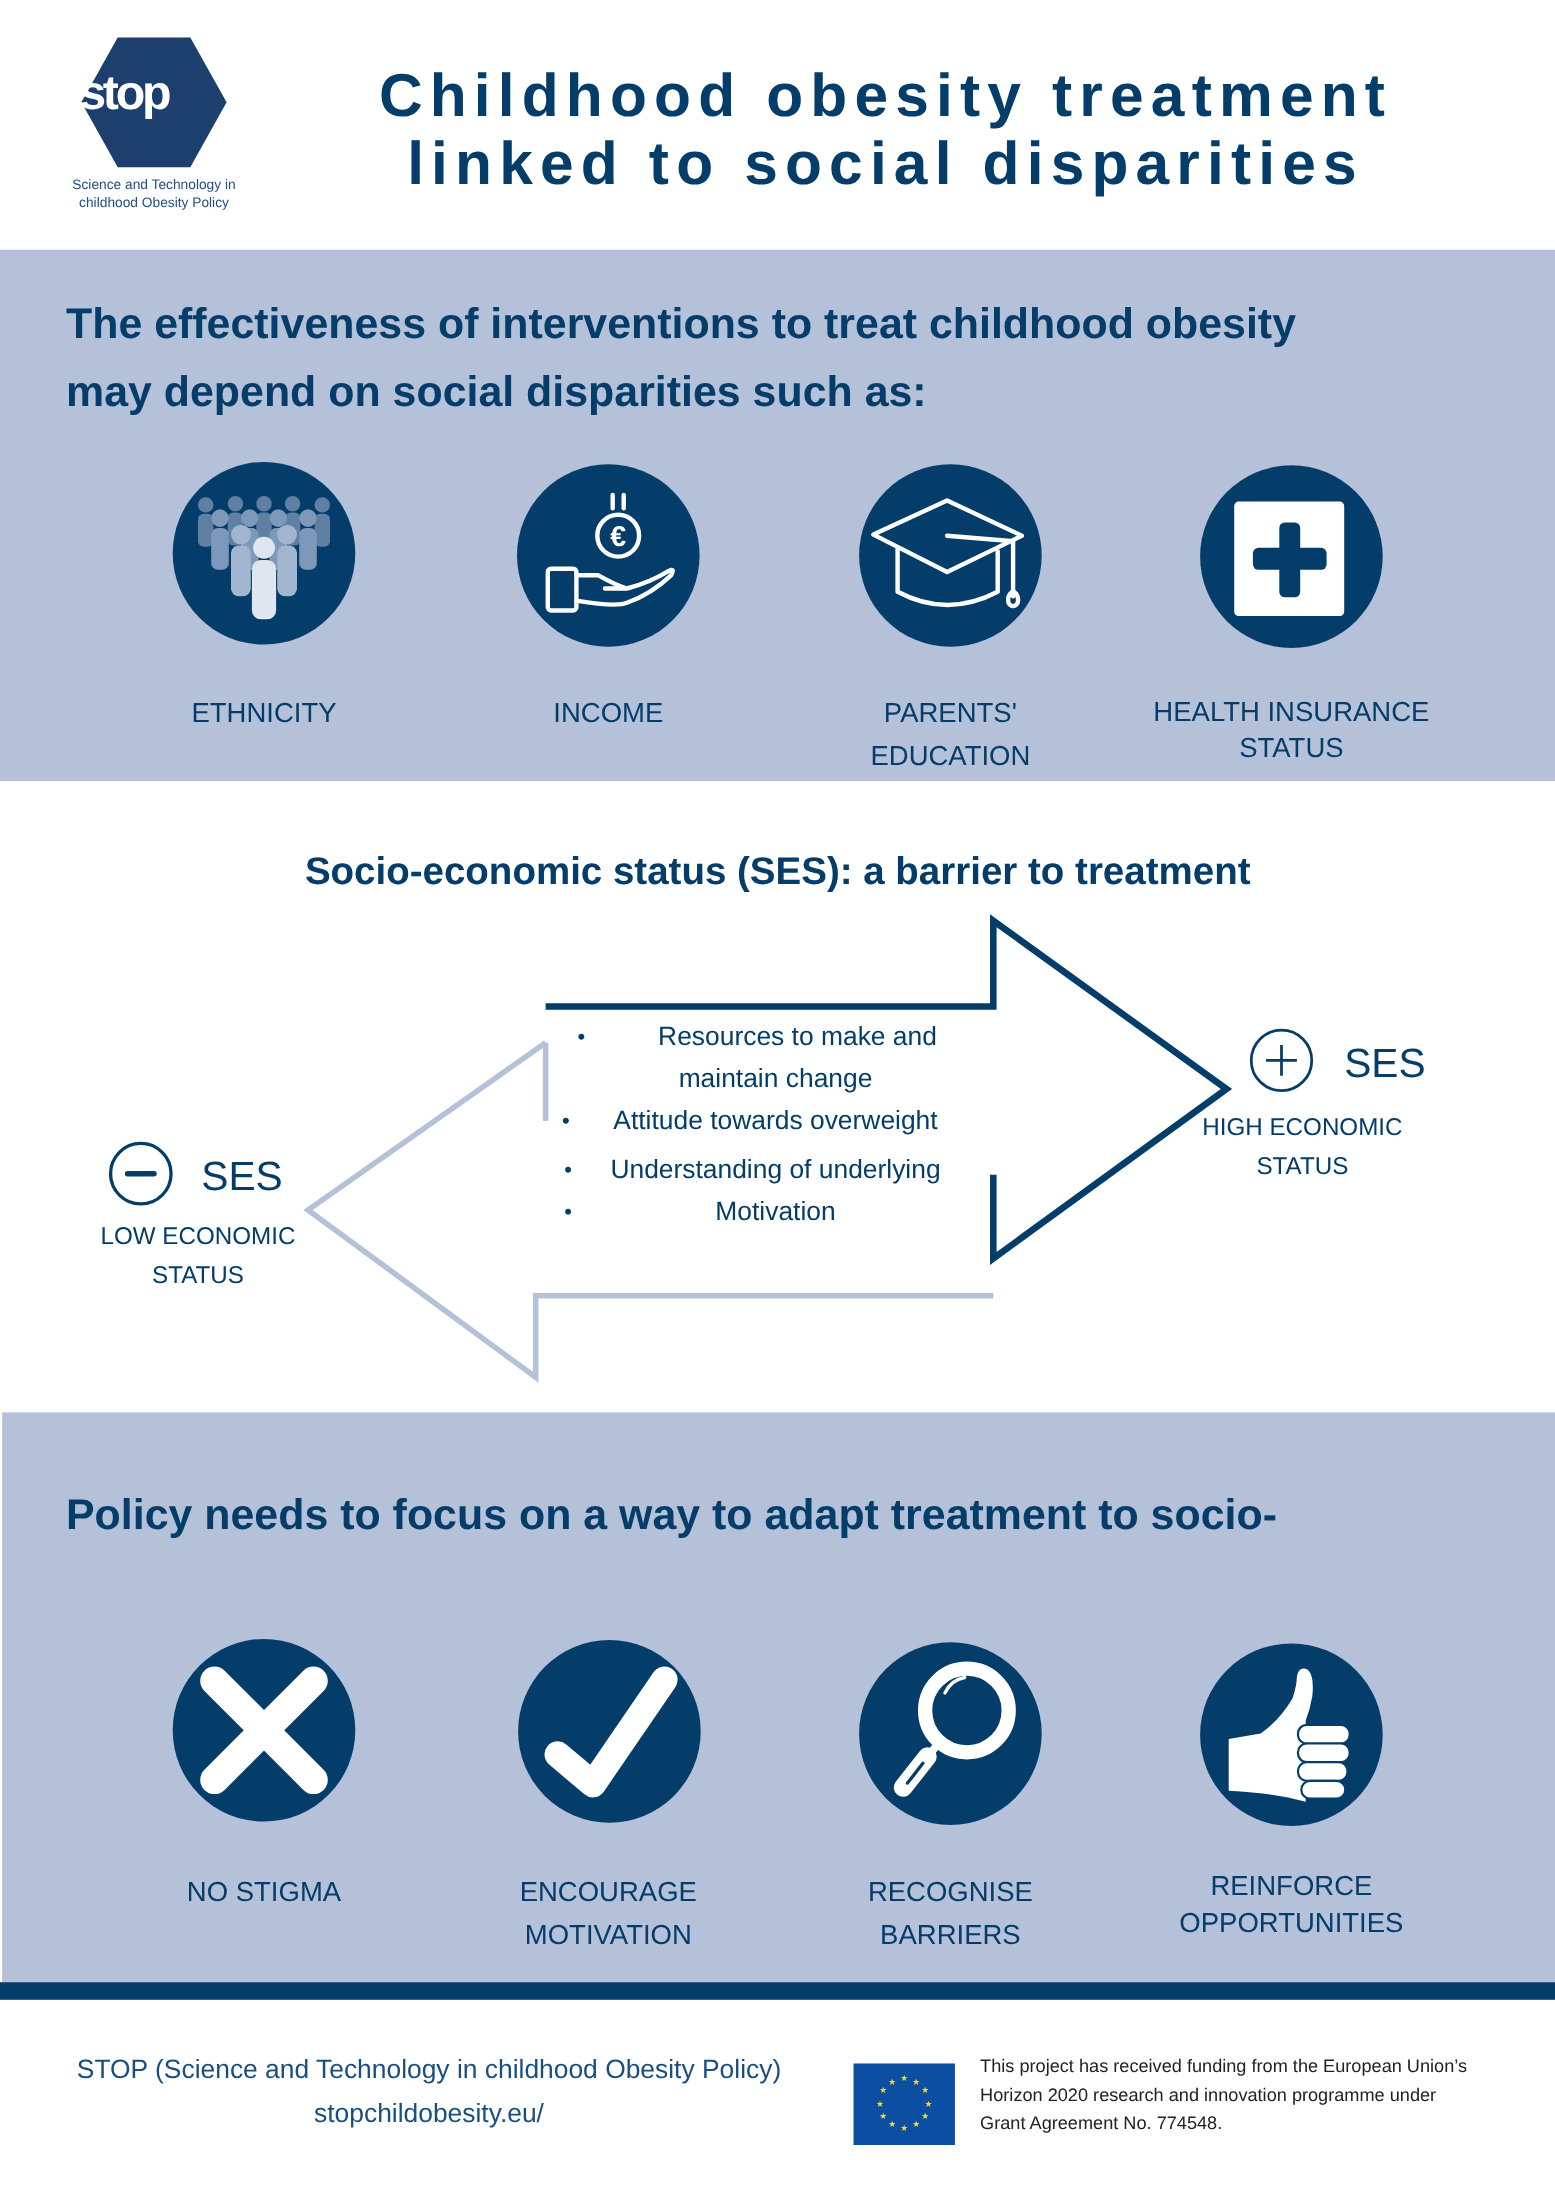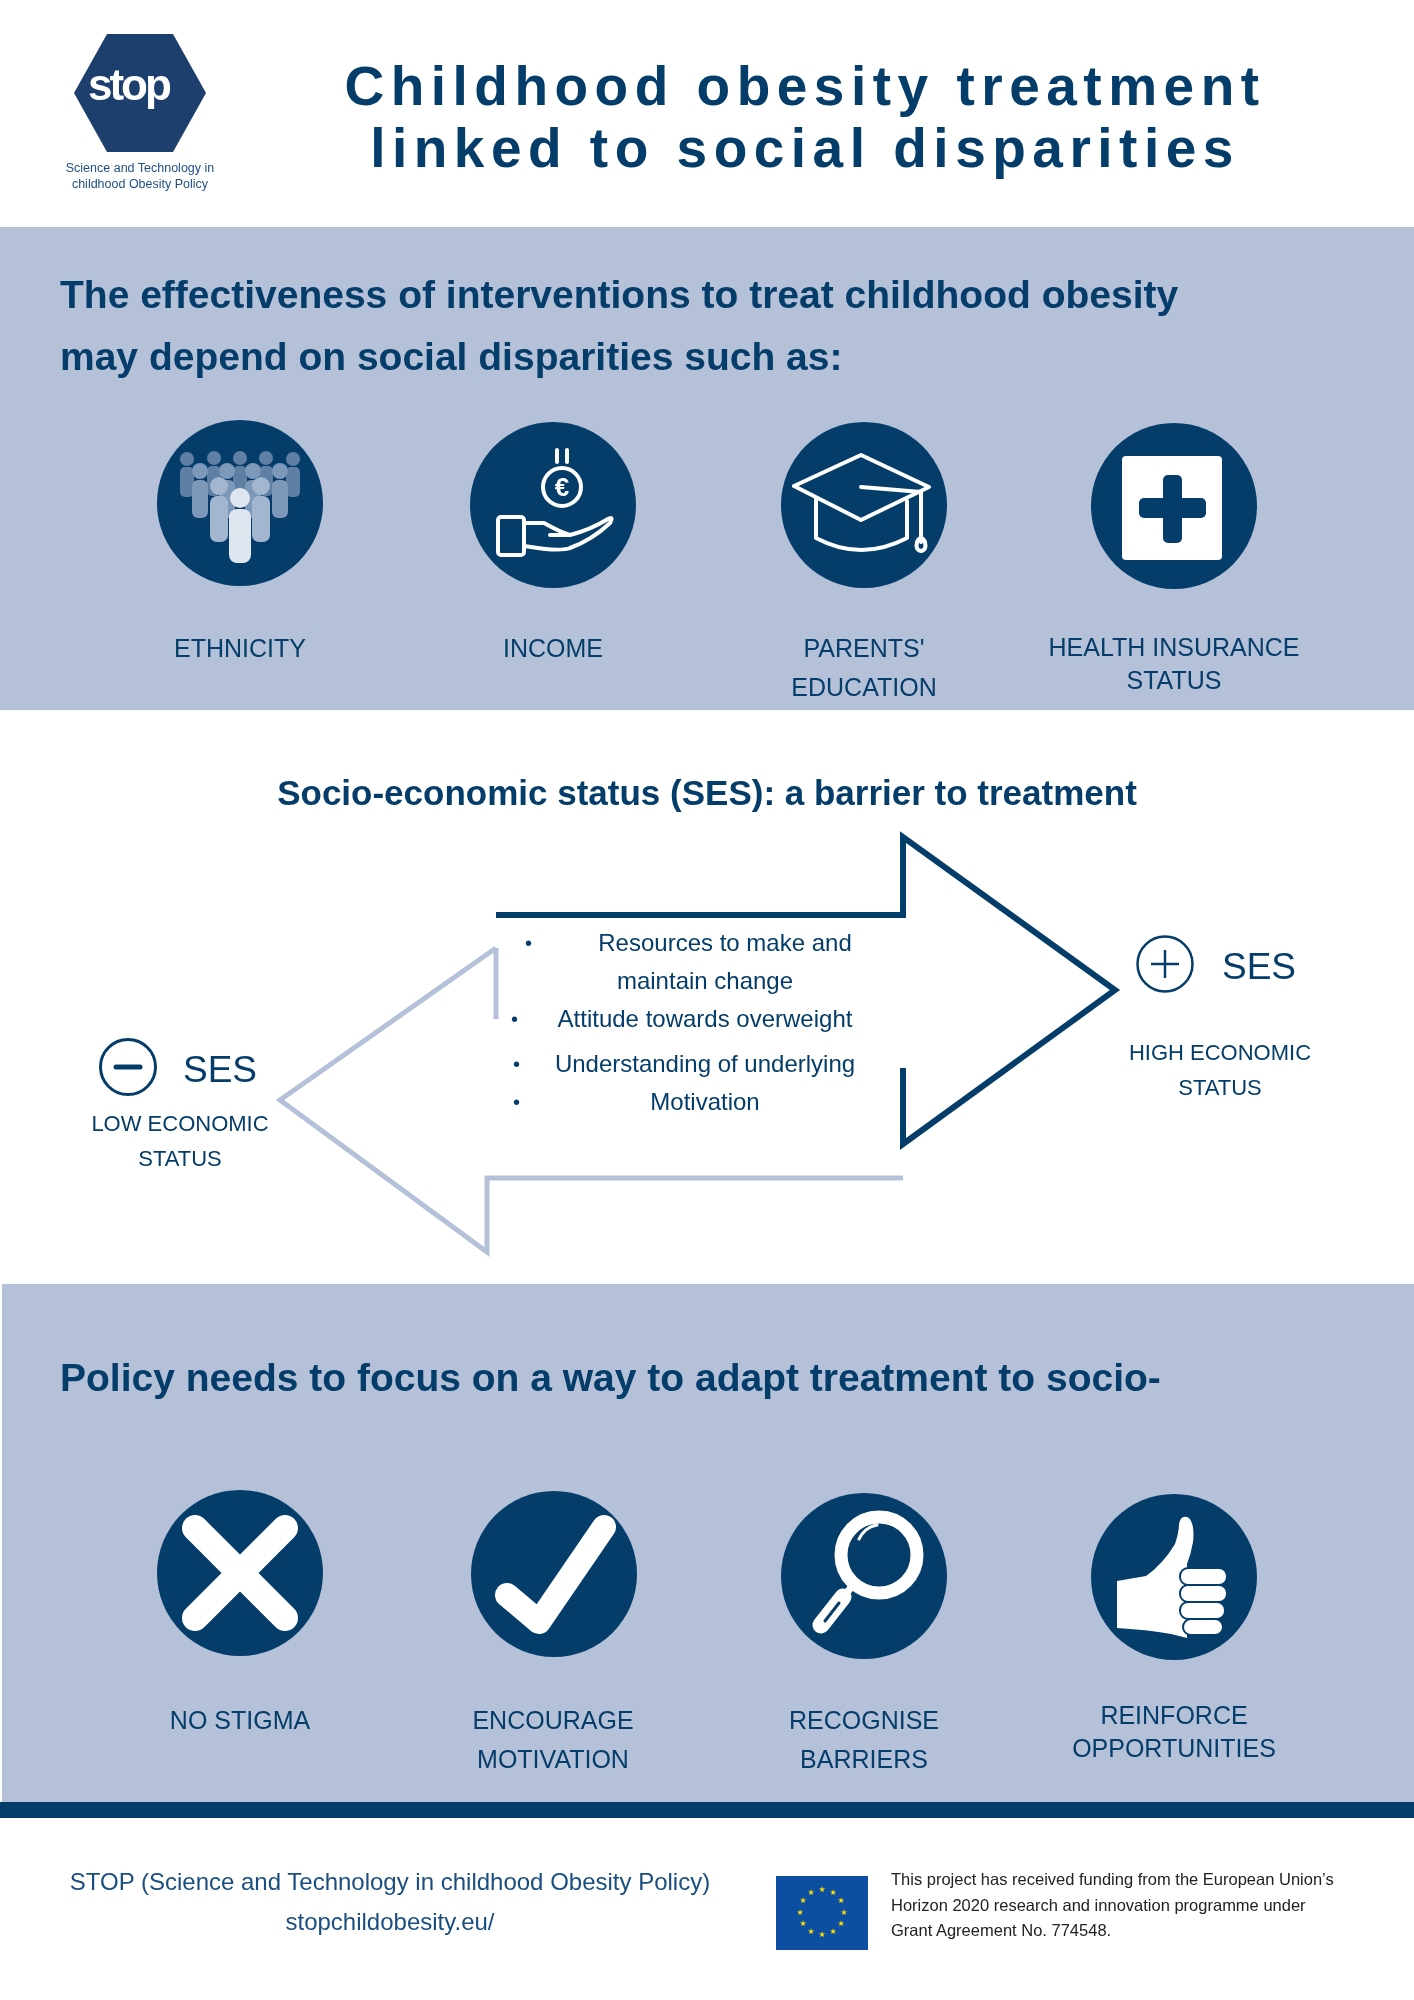--- a/index.html
+++ b/index.html
@@ -5,21 +5,21 @@
   html, body { margin: 0; padding: 0; }
   body {
     width: 1414px; height: 2000px; position: relative; overflow: hidden;
     background: #ffffff; color: #043d69;
     font-family: "Liberation Sans", "DejaVu Sans", sans-serif;
   }
 
   
   .logo-hex { position: absolute; left: 70px; top: 30px; width: 140px; height: 126px; }
   .logo-word {
-    position: absolute; left: 88px; top: 60px; width: 100px;
+    position: absolute; left: 72px; top: 60px; width: 100px;
     font-family: "Liberation Sans", sans-serif; font-weight: 700; font-size: 44px;
     color: #ffffff; letter-spacing: -3px; line-height: 50px;
   }
   .logo-tag {
     position: absolute; left: 48px; top: 160px; width: 184px; text-align: center;
     font-size: 12.5px; line-height: 16px; color: #1f4f86;
   }
   .title {
     position: absolute; left: 300px; top: 55px; width: 1010px; text-align: center;
     font-weight: 700; font-size: 55px; line-height: 62px; letter-spacing: 6.5px;
@@ -228,21 +228,21 @@
   <div>LOW ECONOMIC</div>
   <div>STATUS</div>
 </div>
 
 <svg class="sign-circle" style="left:1135px; top:934px;" viewBox="0 0 60 60">
   <circle cx="30" cy="30" r="27.5" fill="none" stroke="#043d69" stroke-width="2.5"></circle>
   <line x1="16" y1="30" x2="44" y2="30" stroke="#043d69" stroke-width="2.5"></line>
   <line x1="30" y1="16" x2="30" y2="44" stroke="#043d69" stroke-width="2.5"></line>
 </svg>
 <div class="ses-tag" style="left:1222px; top:945px;">SES</div>
-<div class="ses-sub" style="left:1110px; top:1007px;margin-top:28px;">
+<div class="ses-sub" style="left:1074px; top:1007px;">
   <div>HIGH ECONOMIC</div>
   <div>STATUS</div>
 </div>
 
 <div class="band band2"></div>
 <div class="heading" style="top:1347px;">
   <div>Policy needs to focus on a way to adapt treatment to socio-</div>
 </div>
 
 <div class="circle" style="left:157px; top:1490px;">

